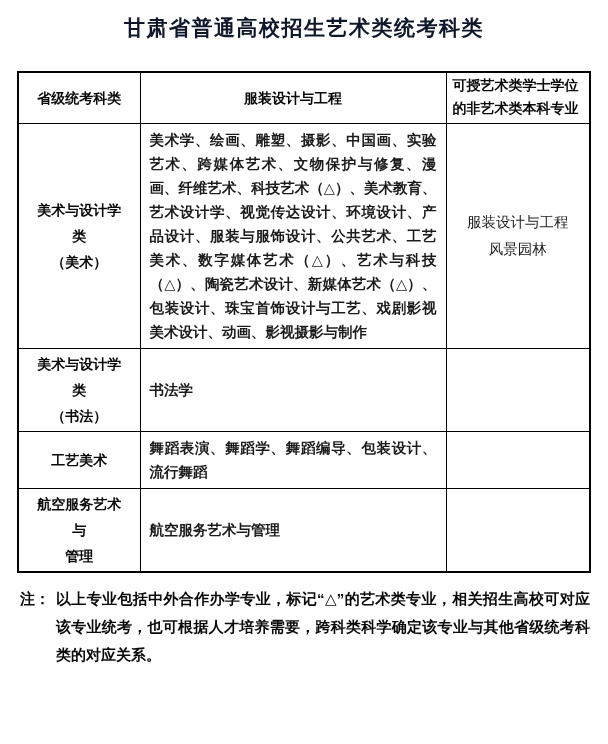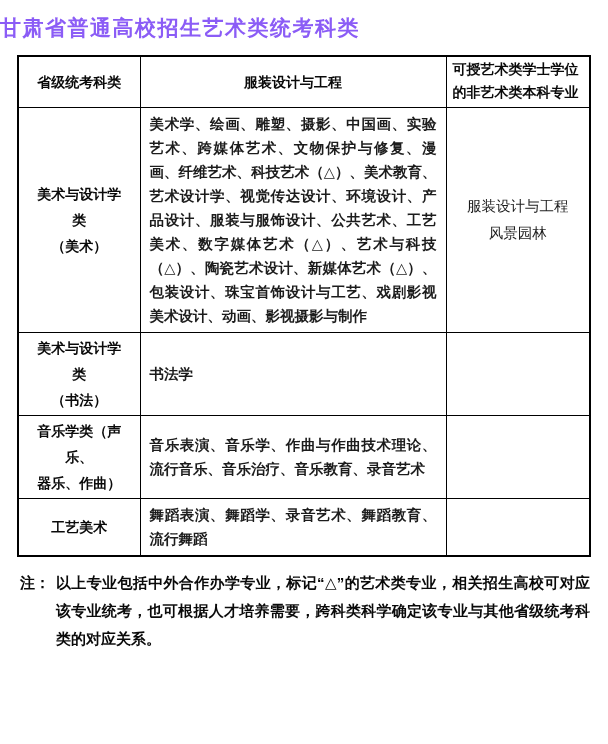--- a/index.html
+++ b/index.html
@@ -9,32 +9,33 @@
   }
   body {
     width: 608px;
     height: 744px;
     font-family: "Liberation Serif", "DejaVu Serif", serif;
     color: #000000;
     overflow: hidden;
   }
   .doc-title {
     padding-top: 12px;
+    text-align: center;
     font-family: "Liberation Serif", "DejaVu Serif", serif;
     font-weight: bold;
     font-size: 21px;
     line-height: 32px;
     letter-spacing: 1.5px;
-    color: #8b5cf6;
+    color: #0f172a;
   }
   table.corr-table {
     border-collapse: collapse;
     table-layout: fixed;
     width: 572px;
-    margin: 11px auto 0 auto;
+    margin: 27px auto 0 auto;
     border: 2px solid #000000;
   }
   .corr-table th, .corr-table td {
     border: 1px solid #000000;
     vertical-align: middle;
     overflow: hidden;
   }
   .corr-table th {
     font-family: "Liberation Sans", "DejaVu Sans", sans-serif;
     font-weight: bold;
@@ -121,29 +122,29 @@
       <td class="cell-majors">美术学、绘画、雕塑、摄影、中国画、实验艺术、跨媒体艺术、文物保护与修复、漫画、纤维艺术、科技艺术（△）、美术教育、艺术设计学、视觉传达设计、环境设计、产品设计、服装与服饰设计、公共艺术、工艺美术、数字媒体艺术（△）、艺术与科技（△）、陶瓷艺术设计、新媒体艺术（△）、包装设计、珠宝首饰设计与工艺、戏剧影视美术设计、动画、影视摄影与制作</td>
       <td class="cell-nonart">服装设计与工程
 风景园林</td>
     </tr>
     <tr style="height:58px">
       <td class="cell-category">美术与设计学类
 （书法）</td>
       <td class="cell-majors">书法学</td>
       <td class="cell-nonart"></td>
     </tr>
-    <tr style="height:53px">
-      <td class="cell-category">音乐学类（声乐、
-器乐、作曲）</td>
-      <td class="cell-majors">音乐表演、音乐学、作曲与作曲技术理论、流行音乐、音乐治疗、音乐教育、录音艺术</td>
+    <tr style="height:56px">
+      <td class="cell-category">工艺美术</td>
+      <td class="cell-majors">舞蹈表演、舞蹈学、舞蹈编导、包装设计、流行舞蹈</td>
       <td class="cell-nonart"></td>
     </tr>
-    <tr style="height:56px">
-      <td class="cell-category">工艺美术</td>
-      <td class="cell-majors">舞蹈表演、舞蹈学、录音艺术、舞蹈教育、流行舞蹈</td>
+    <tr style="height:49px">
+      <td class="cell-category">航空服务艺术与
+管理</td>
+      <td class="cell-majors">航空服务艺术与管理</td>
       <td class="cell-nonart"></td>
     </tr>
   </tbody>
 </table>
 
 <div class="note">
   <div class="note-label">注：</div>
   <div class="note-text">以上专业包括中外合作办学专业，标记“△”的艺术类专业，相关招生高校可对应该专业统考，也可根据人才培养需要，跨科类科学确定该专业与其他省级统考科类的对应关系。</div>
 </div>
 

